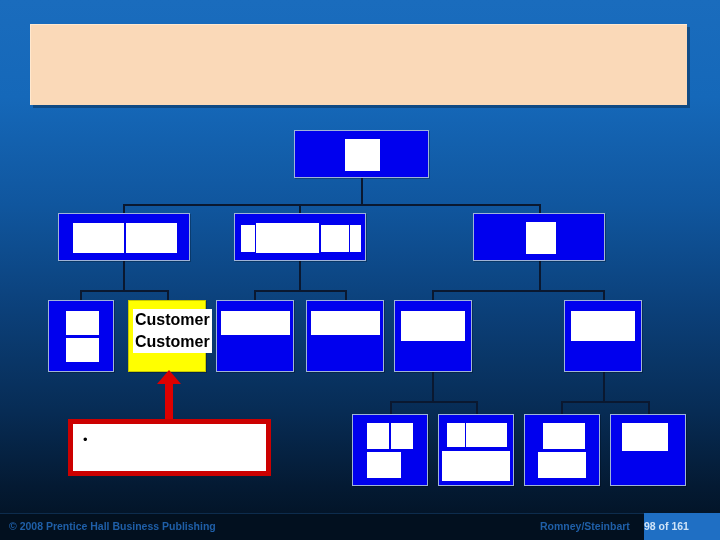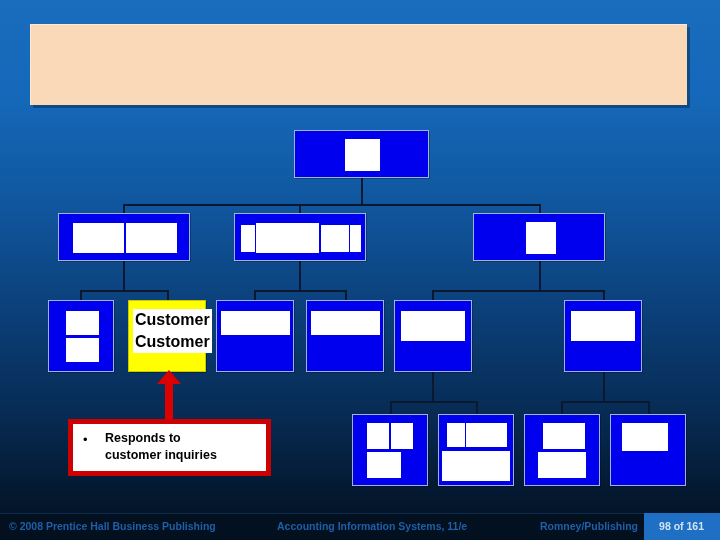--- a/index.html
+++ b/index.html
@@ -177,21 +177,21 @@
     top: 0px;
     width: 76px;
     height: 27px;
     background: #1f6fc4;
   }
   #page-number {
     position: absolute;
     left: 0;
     top: 7px;
     width: 60px;
-    text-align: right;
+    text-align: left;
     color: #cfe3f7;
     font-size: 10.5px;
     font-weight: bold;
   }
 </style>
 </head>
 <body>
 
 <div id="slide">
 
@@ -278,27 +278,24 @@
       <div class="box" style="left: 610px; top: 414px; width: 76px; height: 72px;">
         <div class="tb" style="left: 11px; top: 8px; width: 46px; height: 28px;"></div>
       </div>
     </div>
 
   <div id="arrow-head"></div>
   <div id="arrow-shaft"></div>
 
   <div id="callout">
     <div id="callout-bullet">•</div>
-    <div id="callout-text">Responds to
-customer inquiries</div>
   </div>
 
   <div id="footer">
     <div id="footer-rule"></div>
     <div class="foot-txt" id="foot-copyright">© 2008 Prentice Hall Business Publishing</div>
-    <div class="foot-txt" id="foot-booktitle">Accounting Information Systems, 11/e</div>
-    <div class="foot-txt" id="foot-authors">Romney/Publishing</div>
+    <div class="foot-txt" id="foot-authors">Romney/Steinbart</div>
     <div id="page-badge">
       <div id="page-number">98 of 161</div>
     </div>
   </div>
 
 </div>
 
 </body></html>

